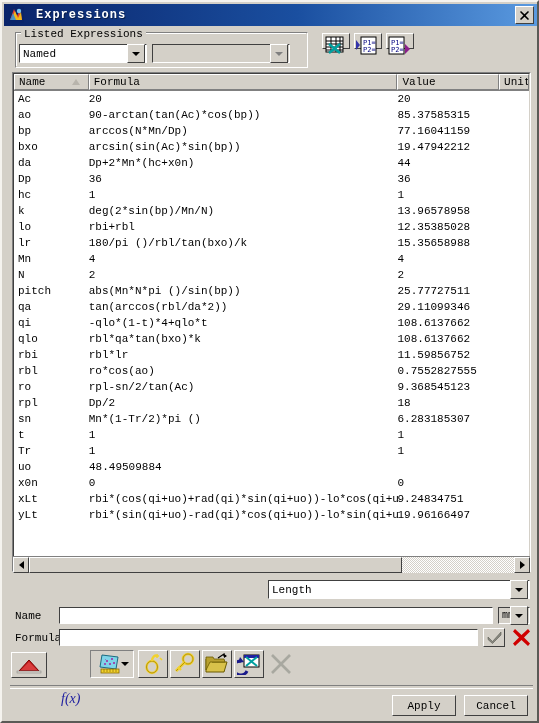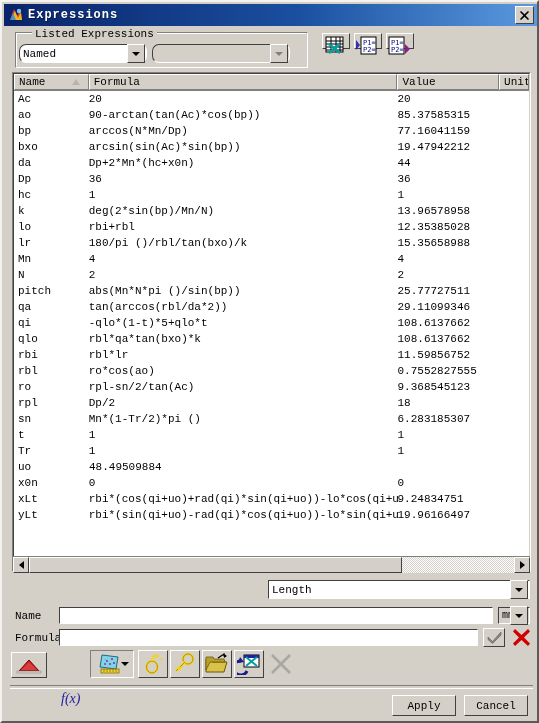--- a/index.html
+++ b/index.html
@@ -14,21 +14,21 @@
     position:absolute;left:0;top:0;width:539px;height:723px;
     background:#d4d0c8;
     border-top:2px solid #f5f3ef;border-left:2px solid #f5f3ef;
     border-right:2px solid #5a5a56;border-bottom:2px solid #5a5a56;
     box-sizing:border-box;
   }
   
   .titlebar{
     position:absolute;left:2px;top:2px;width:533px;height:22px;
     background:linear-gradient(to right,#0a246a 0%,#1a4fa0 55%,#5a9ae0 100%);
-    display:flex;align-items:center;
+    display:flex;align-items:center;gap:8px;
   }
   .title-icon{
     width:16px;height:16px;margin-left:4px;margin-right:4px;position:relative;flex:0 0 auto;
   }
   .title-text{
     color:#fff;font-weight:bold;font-size:12px;letter-spacing:1px;
     font-family:"Liberation Mono","DejaVu Sans Mono",monospace;
     text-shadow:1px 1px 0 #00000066;
   }
   .close-btn{
@@ -45,32 +45,32 @@
     position:absolute;left:13px;top:30px;width:293px;height:36px;
     border:1px solid #808080;border-right-color:#fff;border-bottom-color:#fff;
     box-sizing:border-box;
   }
   .groupbox-inner{
     position:absolute;left:0;top:0;right:1px;bottom:1px;
     border:1px solid #fff;border-left-color:#fff;border-top-color:#fff;
     border-right:none;border-bottom:none;
   }
   .groupbox-label{
-    position:absolute;left:30px;top:26px;background:#d4d0c8;padding:0 3px;
+    position:absolute;left:19px;top:26px;background:#d4d0c8;padding:0 3px;
     font-size:11px;z-index:3;white-space:nowrap;
   }
   .combo{
     position:absolute;height:19px;background:#fff;box-sizing:border-box;
     border-top:1px solid #808080;border-left:1px solid #808080;
     border-right:1px solid #fff;border-bottom:1px solid #fff;
     display:flex;align-items:center;
   }
   .combo.outer{
     border-top:1px solid #404040;border-left:1px solid #404040;
-    border-right:1px solid #fff;border-bottom:1px solid #fff;border-radius:7px;
+    border-right:1px solid #fff;border-bottom:1px solid #fff;
   }
   .combo-text{padding-left:3px;font-size:11px;flex:1;overflow:hidden;white-space:nowrap;}
   .combo-arrow{
     width:16px;height:17px;margin:0 1px 0 0;flex:0 0 auto;
     background:#d4d0c8;
     border-top:1px solid #fff;border-left:1px solid #fff;
     border-right:1px solid #404040;border-bottom:1px solid #404040;
     display:flex;align-items:center;justify-content:center;cursor:pointer;
   }
   .combo-arrow i{
@@ -385,21 +385,21 @@
             <div class="c-units"></div>
           </div>
           <div class="row">
             <div class="c-name">qa</div>
             <div class="c-formula">tan(arccos(rbl/da*2))</div>
             <div class="c-value">29.11099346</div>
             <div class="c-units"></div>
           </div>
           <div class="row">
             <div class="c-name">qi</div>
-            <div class="c-formula">-qlo*(1-t)*5+qlo*t</div>
+            <div class="c-formula">-qlo*(1-t)*4+qlo*t</div>
             <div class="c-value">108.6137662</div>
             <div class="c-units"></div>
           </div>
           <div class="row">
             <div class="c-name">qlo</div>
             <div class="c-formula">rbl*qa*tan(bxo)*k</div>
             <div class="c-value">108.6137662</div>
             <div class="c-units"></div>
           </div>
           <div class="row">

